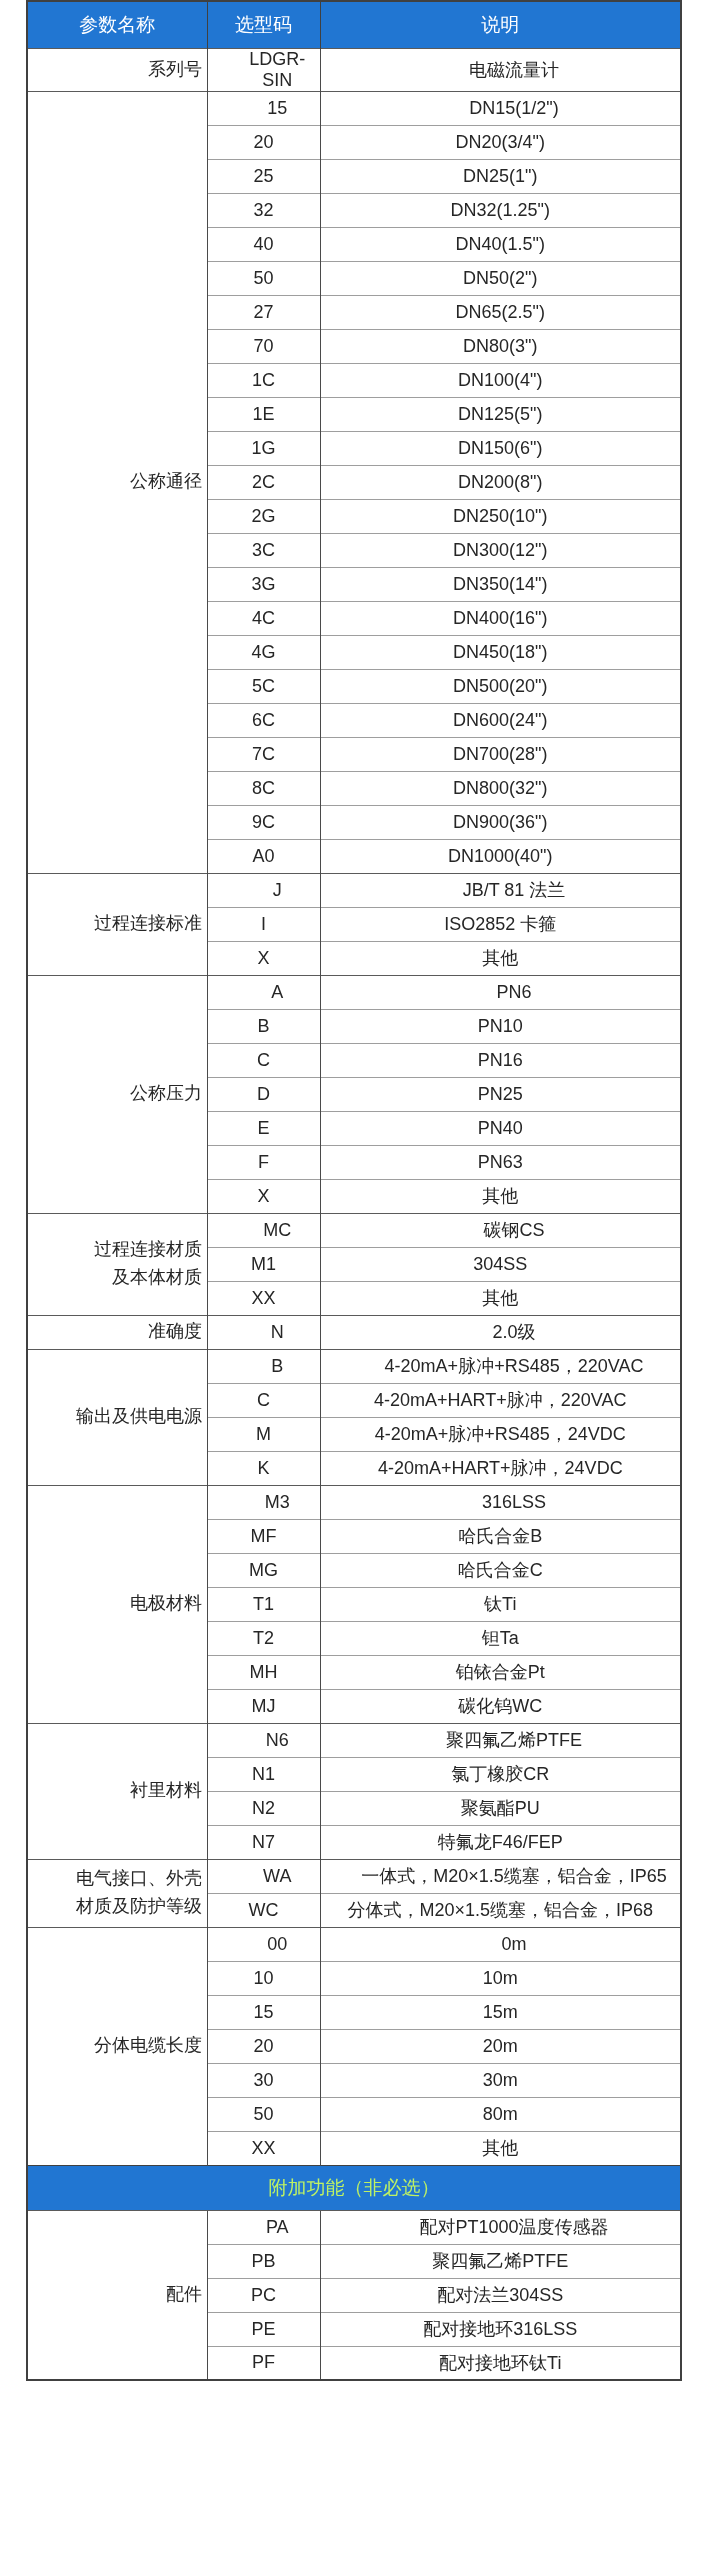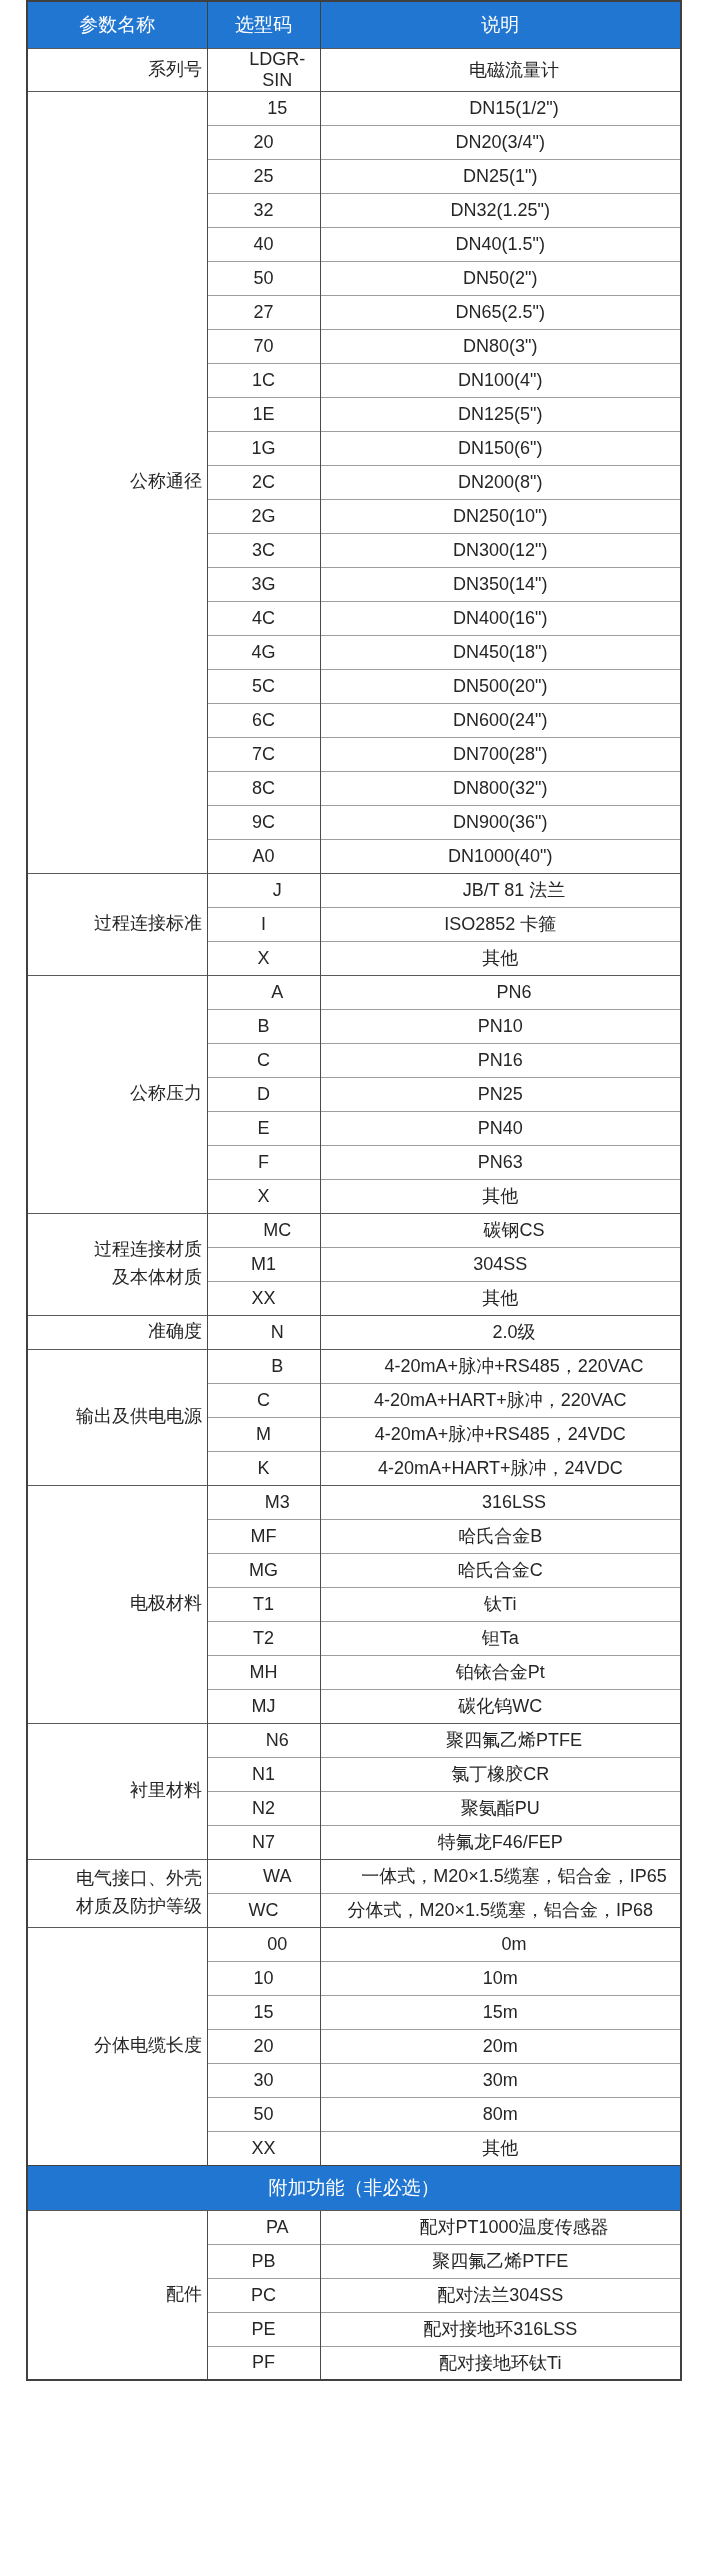--- a/index.html
+++ b/index.html
@@ -53,21 +53,21 @@
     border-top: 1.8px solid #5a5a5a;
     white-space: pre-line;
     line-height: 1.55;
     text-align: right;
   }
   tr.group-start td.cell-code,
   tr.group-start td.cell-desc { border-top: 1.8px solid #5a5a5a; padding-left: 32px; }
   tr.band-row td {
     height: 45px;
     background: var(--accent, #2176d2);
-    color: #ffffff;
+    color: #bef264;
     font-size: 19px;
     border-top: 1.8px solid #404040;
   }
 </style>
 </head>
 <body>
 
 <div class="page">
 
   <table class="sel-table">

